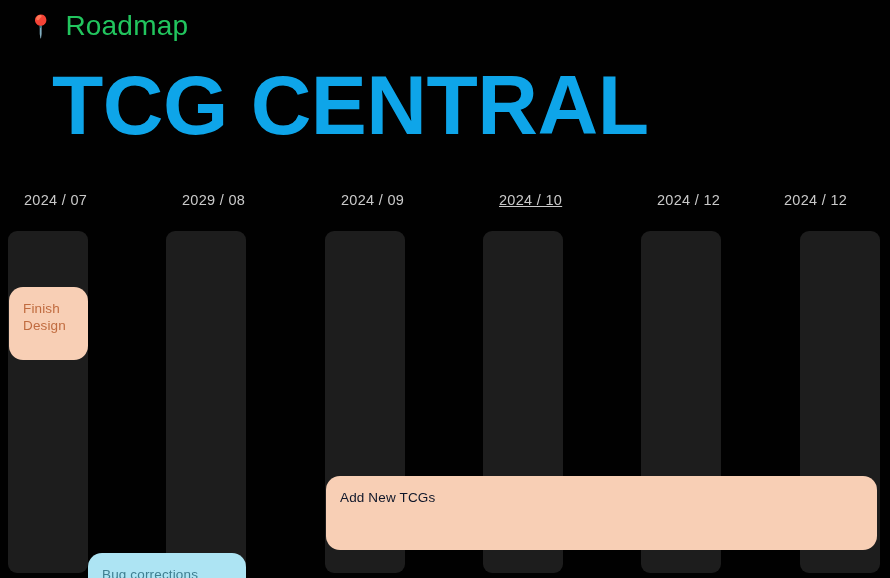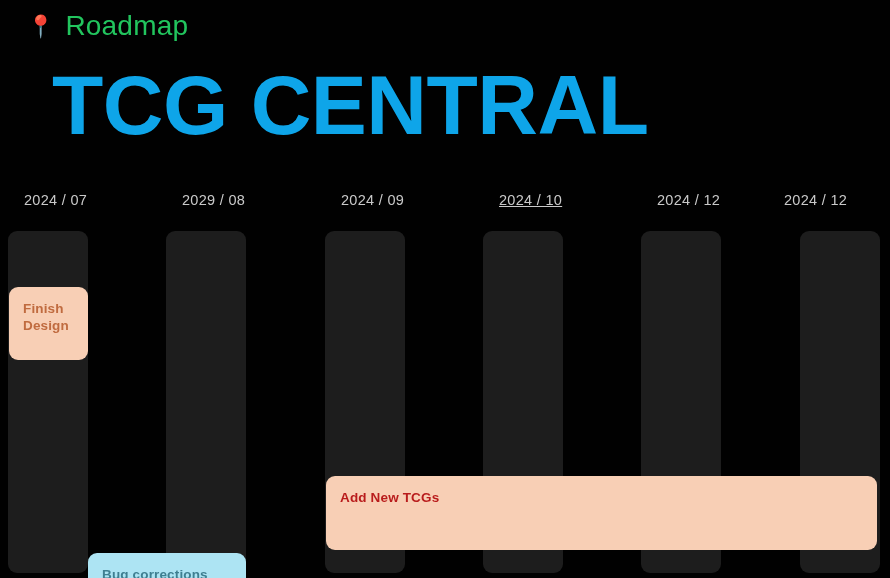--- a/index.html
+++ b/index.html
@@ -105,25 +105,24 @@
   
   .cards {
     position: absolute;
     left: 0;
     top: 190px;
     width: 890px;
     height: 388px;
   }
   .card {
     position: absolute;
-    border-radius: 9px;
+    border-radius: 14px;
     box-sizing: border-box;
     padding: 13px 14px 10px 14px;
     overflow: hidden;
-    font-weight: bold;
   }
   .card-label {
     font-size: 13.5px;
     line-height: 17px;
     letter-spacing: 0.15px;
     display: block;
     white-space: pre-line;
   }
 </style>
 </head>
@@ -159,17 +158,17 @@
 
   <div class="cards" id="cards">
       <div class="card" style="left: 9px; top: 97px; width: 79px; height: 73px; background: rgb(248, 207, 181);">
         <span class="card-label" style="color: rgb(192, 107, 63);">Finish
 Design</span>
       </div>
       <div class="card" style="left: 88px; top: 363px; width: 158px; height: 73px; background: rgb(173, 228, 243);">
         <span class="card-label" style="color: rgb(63, 127, 145);">Bug corrections</span>
       </div>
       <div class="card" style="left: 326px; top: 286px; width: 551px; height: 74px; background: rgb(248, 207, 181);">
-        <span class="card-label" style="color: #b91c1c;">Add New TCGs</span>
+        <span class="card-label" style="color: #0f172a;">Add New TCGs</span>
       </div>
     </div>
 
 </div>
 
 </body></html>

